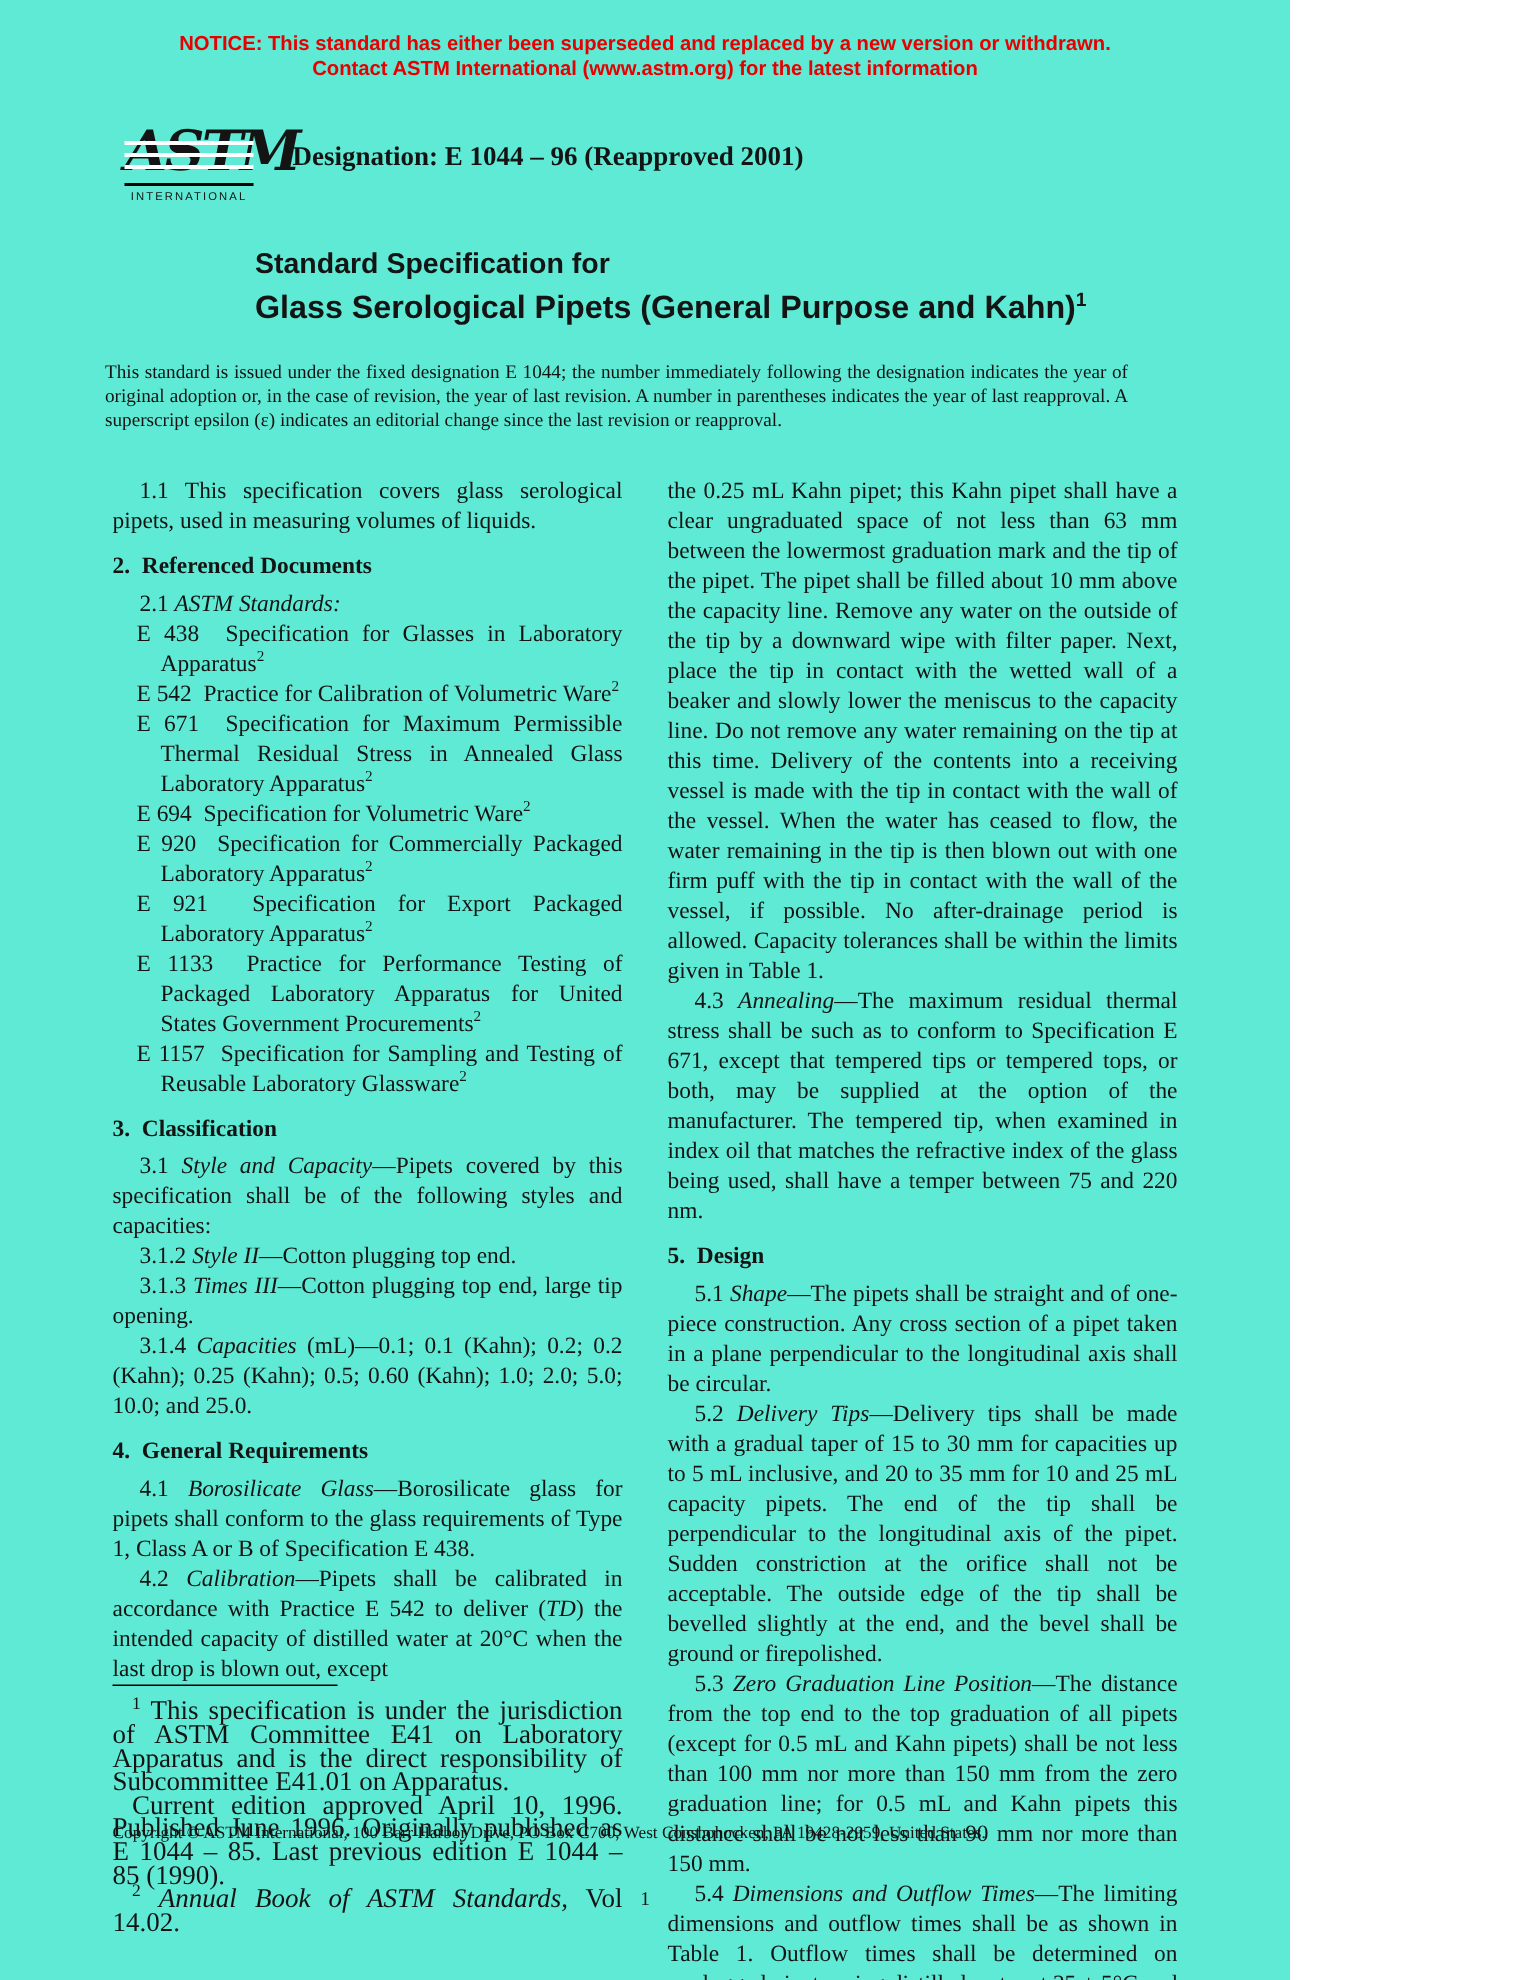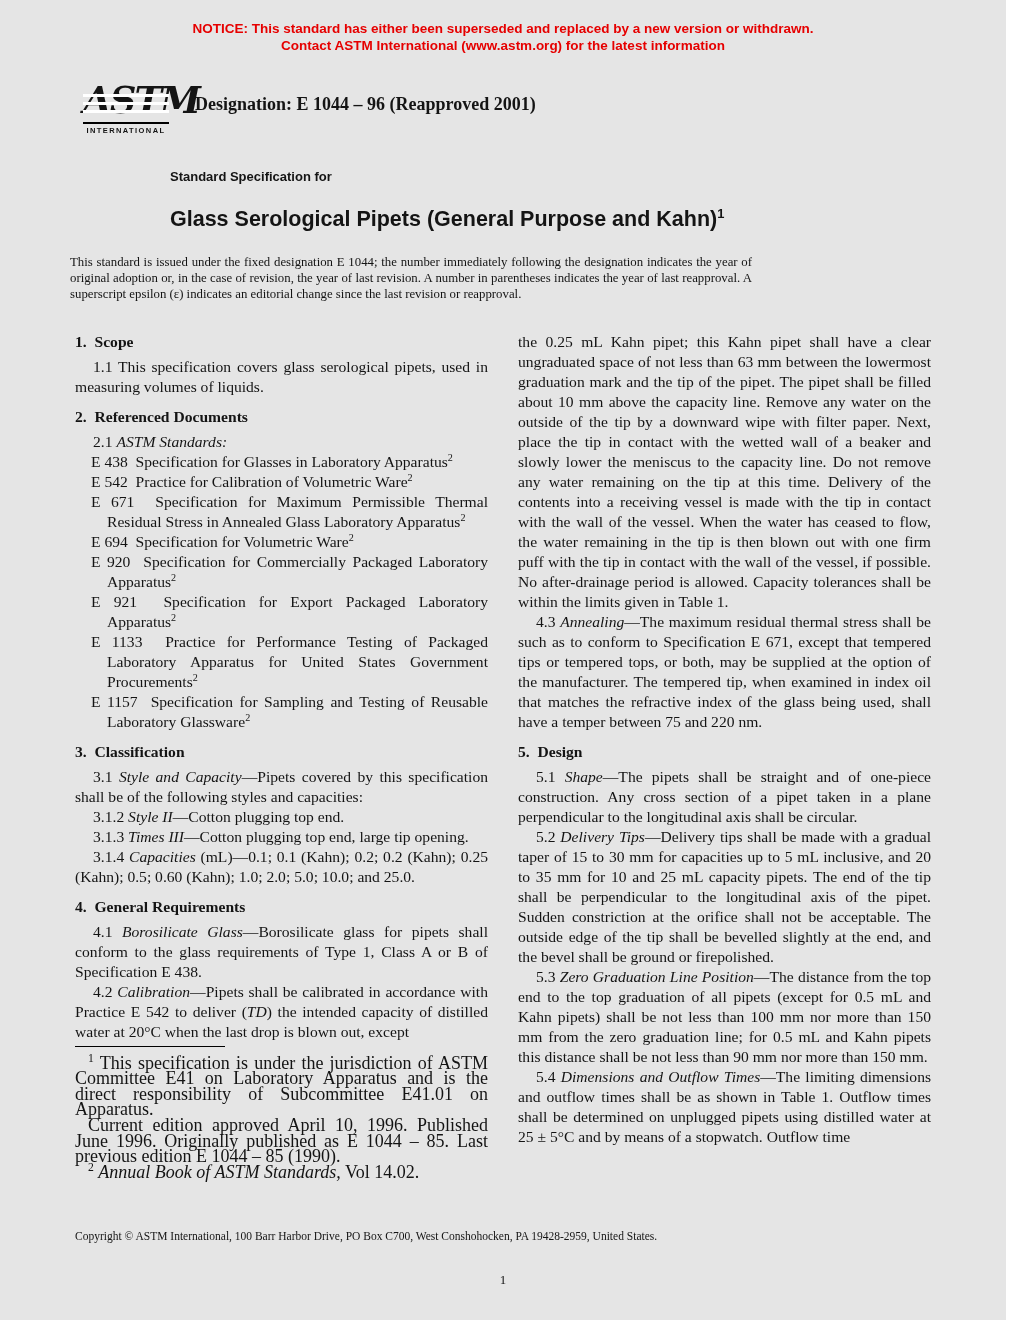--- a/index.html
+++ b/index.html
@@ -1,19 +1,19 @@
 <!DOCTYPE html>
 <html><head>
 <meta charset="utf-8">
 <style>
   * { margin: 0; padding: 0; box-sizing: border-box; }
   html, body { background: #ffffff; }
   .page {
-    width: 1006px; height: 1320px;
-    background: #e5e5e5;
+    width: 860px; height: 1320px;
+    background: #5eead4;
     color: #141414;
     font-family: "Liberation Serif", serif;
     position: relative;
     overflow: hidden;
   }
   
   .notice {
     padding-top: 20px;
     text-align: center;
     font-family: "Liberation Sans", sans-serif;
@@ -44,35 +44,35 @@
     position: absolute; left: 0; top: 9px;
     width: 100%; height: 28px;
     background: repeating-linear-gradient(to bottom, transparent 0 5px, #ffffff 5px 8px);
     pointer-events: none;
   }
   .logo-sub {
     border-top: 2px solid #000;
     margin-top: 2px;
     padding-top: 2px;
     font-family: "Liberation Sans", sans-serif;
-    font-weight: bold;
+    font-weight: normal;
     font-size: 7.5px;
     letter-spacing: 1.4px;
     text-align: center;
   }
   .designation {
     margin-top: 14px;
     font-family: Liberation Serif, serif;
     font-weight: bold;
     font-size: 18px;
   }
   
   .title-block { margin: 30px 75px 0 170px; font-family: "Liberation Sans", sans-serif; font-weight: bold; }
-  .title1 { font-size: 13px; line-height: 24px; }
-  .title2 { font-size: 21.5px; line-height: 27px; margin-top: 17px; }
+  .title1 { font-size: 19px; line-height: 24px; }
+  .title2 { font-size: 21.5px; line-height: 27px; margin-top: 3px; }
   .title2 sup { font-size: 0.6em; }
   
   .preamble {
     margin: 22px 0 0 70px;
     width: 682px;
     font-size: 12.8px;
     line-height: 15.8px;
     text-align: justify;
   }
   
@@ -129,21 +129,20 @@
   <div class="title-block">
     <div class="title1">Standard Specification for</div>
     <div class="title2"><span>Glass Serological Pipets (General Purpose and Kahn)</span><sup>1</sup></div>
   </div>
 
   <div class="preamble">This standard is issued under the fixed designation E 1044; the number immediately following the designation indicates the year of original adoption or, in the case of revision, the year of last revision. A number in parentheses indicates the year of last reapproval. A superscript epsilon (ε) indicates an editorial change since the last revision or reapproval.</div>
 
   <div class="columns">
     <div class="col col-left">
       <div class="blocks">
-          <p class="blk heading"><span>1.&nbsp; Scope</span></p>
           <p class="blk para"><span>1.1 This specification covers glass serological pipets, used in measuring volumes of liquids.</span></p>
           <p class="blk heading"><span>2.&nbsp; Referenced Documents</span></p>
           <p class="blk para"><span>2.1 </span><span class="it">ASTM Standards:</span></p>
           <p class="blk ref"><span>E 438&nbsp; Specification for Glasses in Laboratory Apparatus</span><sup>2</sup></p>
           <p class="blk ref"><span>E 542&nbsp; Practice for Calibration of Volumetric Ware</span><sup>2</sup></p>
           <p class="blk ref"><span>E 671&nbsp; Specification for Maximum Permissible Thermal Residual Stress in Annealed Glass Laboratory Apparatus</span><sup>2</sup></p>
           <p class="blk ref"><span>E 694&nbsp; Specification for Volumetric Ware</span><sup>2</sup></p>
           <p class="blk ref"><span>E 920&nbsp; Specification for Commercially Packaged Laboratory Apparatus</span><sup>2</sup></p>
           <p class="blk ref"><span>E 921&nbsp; Specification for Export Packaged Laboratory Apparatus</span><sup>2</sup></p>
           <p class="blk ref"><span>E 1133&nbsp; Practice for Performance Testing of Packaged Laboratory Apparatus for United States Government Procurements</span><sup>2</sup></p>

